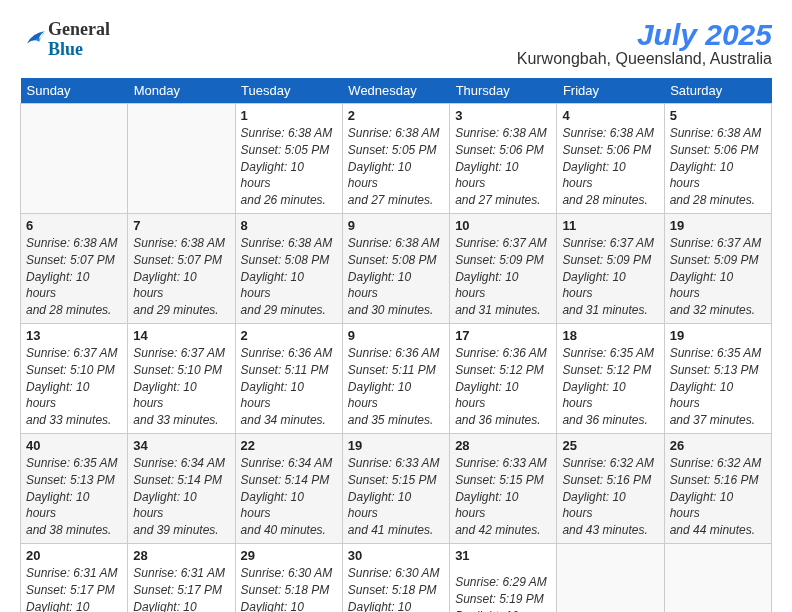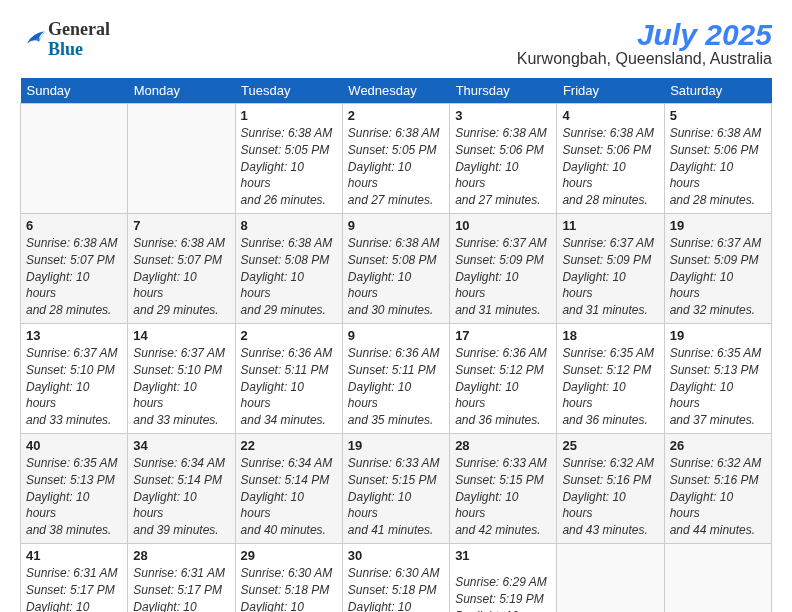--- a/index.html
+++ b/index.html
@@ -308,21 +308,21 @@
         <td>
           <span class="day-num">26</span>
           <div class="day-info" style="white-space: pre-line;">Sunrise: 6:32 AM
 Sunset: 5:16 PM
 Daylight: 10 hours
 and 44 minutes.</div>
         </td>
       </tr>
       <tr>
         <td>
-          <span class="day-num">41</span>
+          <span class="day-num">20</span>
           <div class="day-info" style="white-space: pre-line;">Sunrise: 6:31 AM
 Sunset: 5:17 PM
 Daylight: 10 hours
 and 45 minutes.</div>
         </td>
         <td>
           <span class="day-num">28</span>
           <div class="day-info" style="white-space: pre-line;">Sunrise: 6:31 AM
 Sunset: 5:17 PM
 Daylight: 10 hours

